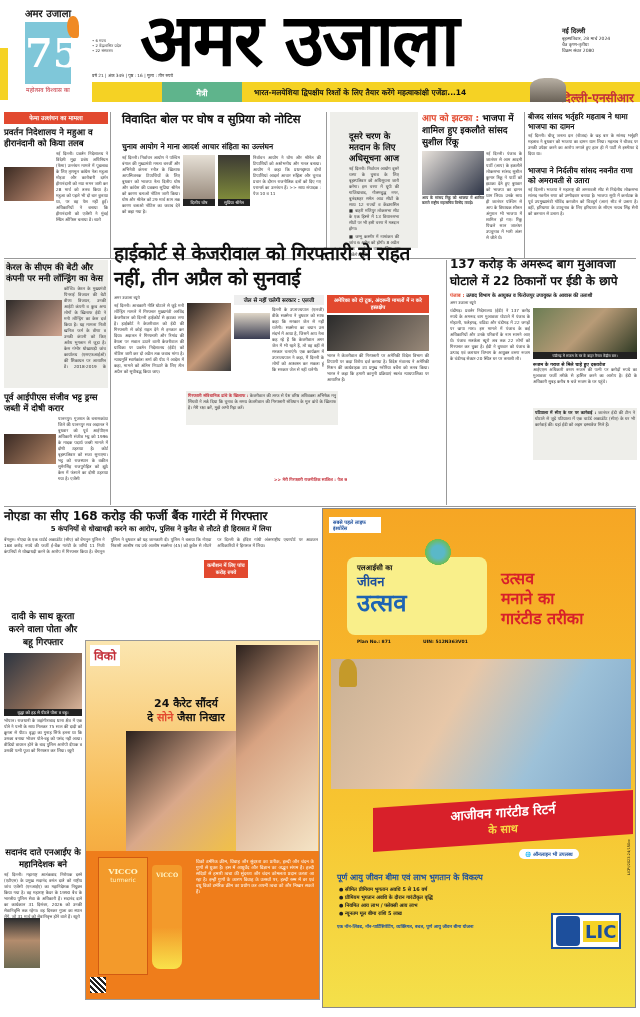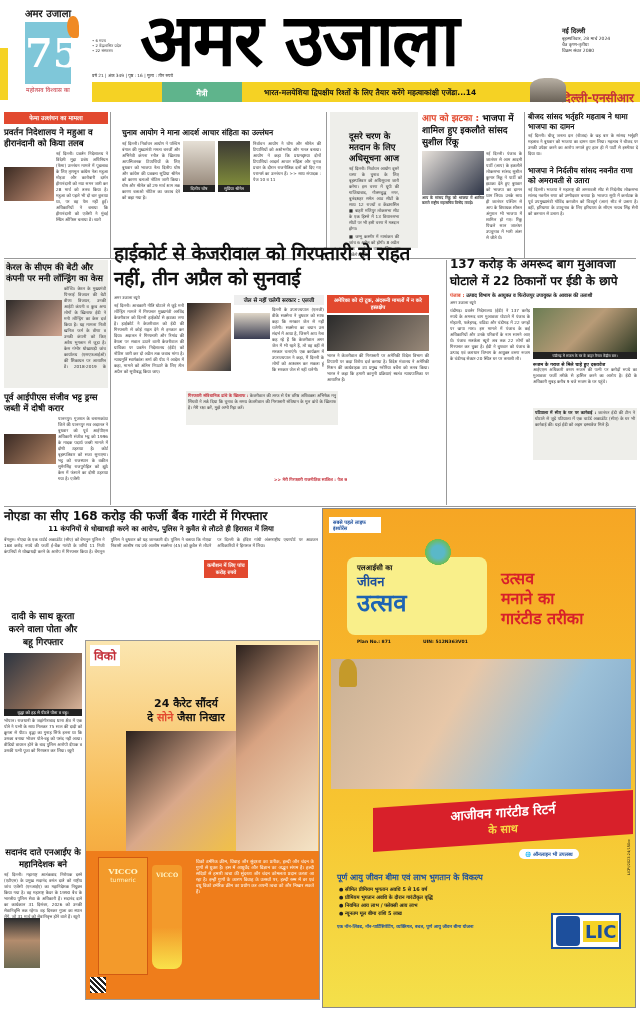--- a/index.html
+++ b/index.html
@@ -16,21 +16,21 @@
 #ybar{left:0;top:48px;width:8px;height:52px;background:#f5d224}
 #meta-lines{left:92px;top:38px;font-size:3.8px;line-height:5px;color:#333}
 #issue{left:92px;top:72px;font-size:4.3px;color:#333}
 #masthead-title{left:140px;top:4px;font-size:72px;font-weight:bold;letter-spacing:-2px;color:#000;line-height:72px;font-family:"DejaVu Sans",sans-serif}
 #edition{left:562px;top:26px;font-size:6.5px;font-weight:bold;color:#111}
 #dateline{left:562px;top:36px;font-size:4.5px;color:#333;line-height:6px}
 
 #ribbon{left:92px;top:82px;width:548px;height:20px;display:flex}
 #ribbon .y1{width:70px;background:#f5d224}
 #ribbon .g{width:80px;background:#5fb48c;color:#fff;font-weight:bold;font-size:8px;display:flex;align-items:center;justify-content:center}
-#ribbon .y2{flex:1;background:#f5d224;font-weight:bold;font-size:7.5px;display:flex;align-items:center;padding-left:22px;color:#111}
+#ribbon .y2{flex:1;background:#f5d224;font-weight:bold;font-size:7.5px;display:flex;align-items:center;padding-left:12px;color:#111}
 #ribbon .region{color:#c4303a;font-size:12px;font-weight:bold;position:absolute;right:6px;top:7px}
 #jaishankar{left:530px;top:78px;width:36px;height:24px;background:linear-gradient(#b8b0a4,#6a6257);border-radius:40% 40% 0 0}
 
 .rule{background:#999}
 
 .redbar{background:#e2492f;color:#fff;font-weight:bold;font-size:6px;text-align:center;padding:2px 0}
 .h2{font-weight:bold;color:#111}
 .photo{background:linear-gradient(135deg,#6e5a4a,#c9a98c);}
 .cap{font-size:4.2px;color:#fff;background:#222;text-align:center;padding:1px}
 .box-grey{background:#eeeeea}
@@ -72,20 +72,21 @@
   <div class="redbar">फेमा उल्लंघन का मामला</div>
   <div class="h2" style="font-size:8.5px;line-height:11px;margin-top:3px">प्रवर्तन निदेशालय ने महुआ व हीरानंदानी को किया तलब</div>
   <div style="display:flex;gap:2px;margin-top:2px">
     <div class="photo" style="width:50px;height:34px;flex:none;margin-top:16px;background:linear-gradient(135deg,#3a2a22,#c99378)"></div>
     <div class="txt" style="height:70px;overflow:hidden">नई दिल्ली। प्रवर्तन निदेशालय ने विदेशी मुद्रा प्रबंध अधिनियम (फेमा) उल्लंघन मामले में पूछताछ के लिए तृणमूल कांग्रेस नेता महुआ मोइत्रा और कारोबारी दर्शन हीरानंदानी को नया समन जारी कर 28 मार्च को तलब किया है। महुआ को पहले भी दो बार बुलाया था, पर वह पेश नहीं हुईं। अधिकारियों ने बताया कि हीरानंदानी को एजेंसी ने मुंबई स्थित ऑफिस बुलाया है। ब्यूरो</div>
   </div>
 </div>
 <div class="abs rule" style="left:110px;top:112px;width:1px;height:146px"></div>
 
 <div class="abs" style="left:122px;top:112px;width:200px;height:136px">
+  <div class="h2" style="font-size:11.5px;line-height:14px">विवादित बोल पर घोष व सुप्रिया को नोटिस</div>
   <div class="h2" style="font-size:7.5px;line-height:11px;margin-top:15px">चुनाव आयोग ने माना आदर्श आचार संहिता का उल्लंघन</div>
   <div style="display:flex;gap:3px;margin-top:3px">
     <div class="txt" style="width:58px;height:85px;overflow:hidden">नई दिल्ली। निर्वाचन आयोग ने पश्चिम बंगाल की मुख्यमंत्री ममता बनर्जी और अभिनेत्री कंगना रनौत के खिलाफ आपत्तिजनक टिप्पणियों के लिए बुधवार को भाजपा नेता दिलीप घोष और कांग्रेस की प्रवक्ता सुप्रिया श्रीनेत को कारण बताओ नोटिस जारी किया। घोष और श्रीनेत को 29 मार्च शाम तक कारण बताओ नोटिस का जवाब देने को कहा गया है।</div>
     <div style="width:32px">
         <div class="photo" style="height:44px;background:linear-gradient(#e6e0d6,#9a8c7e)"></div>
         <div class="cap">दिलीप घोष</div>
       </div>
     <div style="width:32px">
         <div class="photo" style="height:44px;background:linear-gradient(#3c3a34,#7e8a3a)"></div>
         <div class="cap">सुप्रिया श्रीनेत</div>
@@ -184,21 +185,21 @@
         <div class="txt"><span class="hl">पटियाला में सीए के घर पर कार्रवाई :</span> <span>जालंधर ईडी की टीम ने घोटाले से जुड़े पटियाला में एक चार्टर्ड अकाउंटेंट (सीए) के घर भी कार्रवाई की। यहां ईडी को अहम दस्तावेज मिले हैं।</span></div>
       </div>
     </div>
   </div>
 </div>
 
 <div class="abs rule" style="left:4px;top:506px;width:632px;height:1px"></div>
 
 <div class="abs" style="left:4px;top:508px;width:314px;height:80px">
   <div class="h2" style="font-size:12px;line-height:16px">नोएडा का सीए 168 करोड़ की फर्जी बैंक गारंटी में गिरफ्तार</div>
-  <div class="h2" style="font-size:7px;line-height:10px;text-align:center">11 कंपनियों से धोखाधड़ी करने का आरोप, पुलिस ने कुवैत से लौटते ही हिरासत में लिया</div>
+  <div class="h2" style="font-size:7px;line-height:10px;text-align:center">5 कंपनियों से धोखाधड़ी करने का आरोप, पुलिस ने कुवैत से लौटते ही हिरासत में लिया</div>
   <div class="txt" style="column-count:3;column-gap:6px;height:48px;overflow:hidden;margin-top:3px">बेंगलुरु। नोएडा के एक चार्टर्ड अकाउंटेंट (सीए) को बेंगलुरु पुलिस ने 168 करोड़ रुपये की फर्जी ई-बैंक गारंटी के जरिये 11 निजी कंपनियों से धोखाधड़ी करने के आरोप में गिरफ्तार किया है। बेंगलुरु पुलिस ने बुधवार को यह जानकारी दी। पुलिस ने बताया कि नोएडा निवासी आशीष राय उर्फ आशीष सक्सेना (45) को कुवैत से लौटने पर दिल्ली के इंदिरा गांधी अंतरराष्ट्रीय एयरपोर्ट पर आव्रजन अधिकारियों ने हिरासत में लिया।</div>
   <div class="abs redbar" style="left:200px;top:52px;width:44px;font-size:5px;line-height:7px">कमीशन में लिए पांच करोड़ रुपये</div>
 </div>
 
 <div class="abs" style="left:4px;top:610px;width:78px;height:230px">
   <div class="h2" style="font-size:9px;line-height:13px;text-align:center">दादी के साथ क्रूरता करने वाला पोता और बहू गिरफ्तार</div>
   <div class="photo" style="height:56px;margin-top:4px;background:linear-gradient(135deg,#2c3440,#8c6c58 60%,#d8b49a)"></div>
   <div class="cap">वृद्धा को हड़ से पीटते पोता व बहू।</div>
   <div class="txt" style="height:118px;overflow:hidden;margin-top:2px">भोपाल। राजधानी के जहांगीराबाद थाना क्षेत्र में एक पोते ने पत्नी के साथ मिलकर 75 साल की दादी को क्रूरता से पीटा। वृद्धा का गुनाह सिर्फ इतना था कि उसका बनाया भोजन पोते-बहू को पसंद नहीं आया। वीडियो वायरल होने के बाद पुलिस आरोपी दीपक व उसकी पत्नी पूजा को गिरफ्तार कर लिया। ब्यूरो</div>
 </div>

